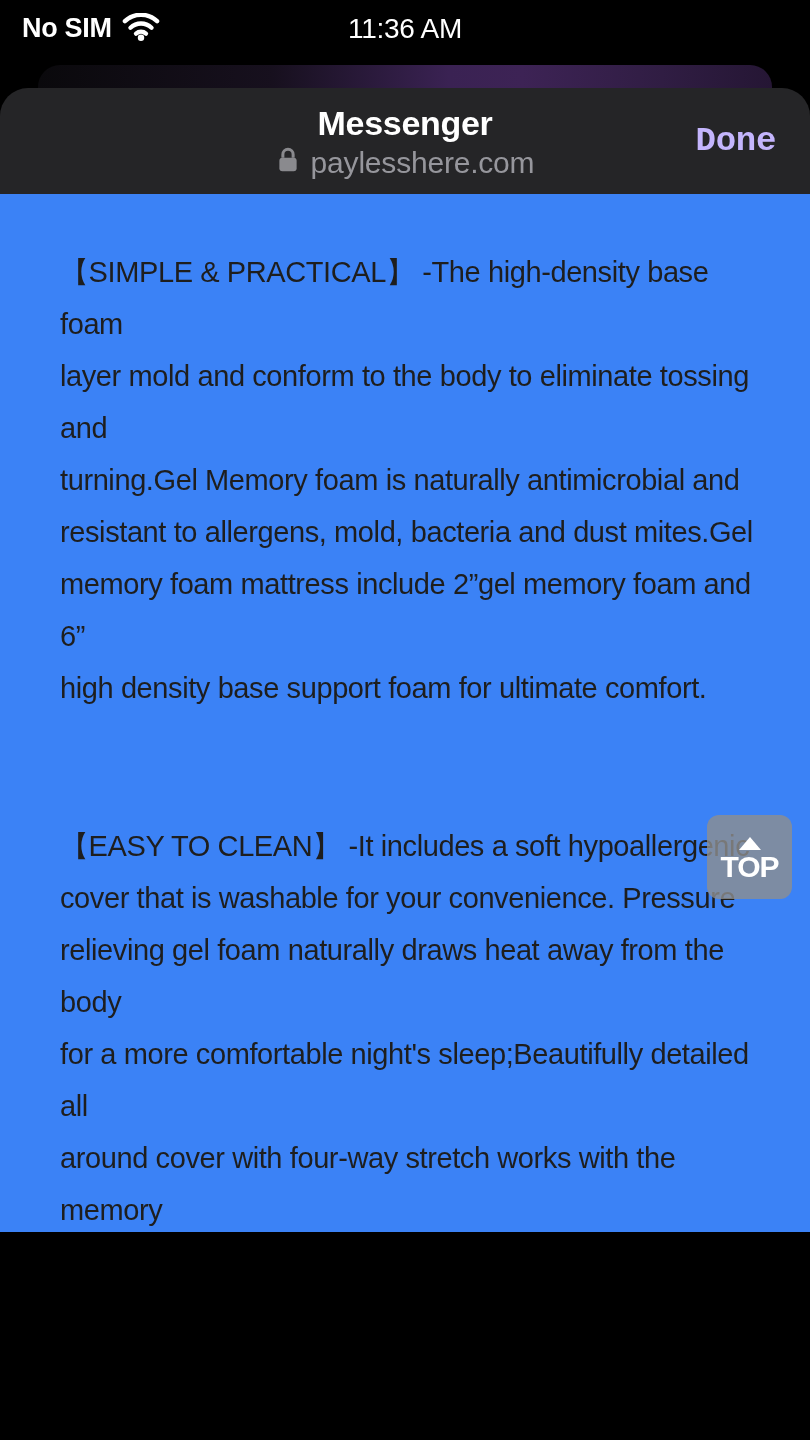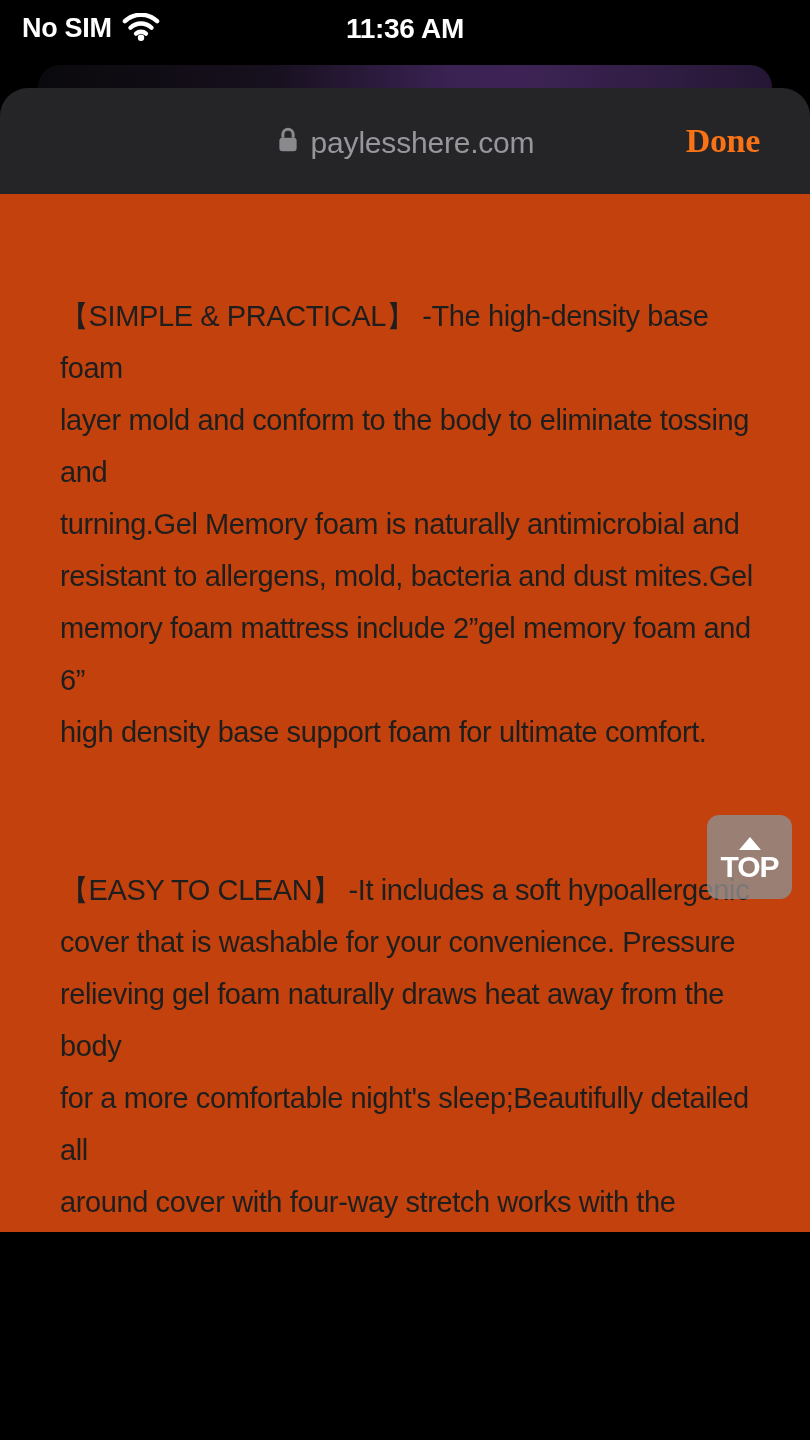--- a/index.html
+++ b/index.html
@@ -14,21 +14,21 @@
   
   .status-bar {
     position:absolute; top:0; left:0; width:810px; height:65px;
     display:flex; align-items:center; justify-content:space-between;
     padding:0 20px 8px 22px; color:#fff; z-index:30;
   }
   .sb-left { display:flex; align-items:center; gap:10px; }
   .carrier { font-size:27px; font-weight:600; letter-spacing:-0.3px; }
   .sb-center {
     position:absolute; left:0; right:0; text-align:center;
-    font-size:28px; font-weight:700; letter-spacing:-0.3px; pointer-events:none;
+    font-size:28px; font-weight:400; letter-spacing:-0.3px; pointer-events:none;
   }
   .sb-right { display:flex; align-items:center; gap:9px; }
   .pct { font-size:28px; font-weight:700; letter-spacing:-0.5px; }
   .battery { position:relative; width:52px; height:26px; margin-left:2px; }
   .battery .shell { position:absolute; inset:0; border:2.5px solid rgba(255,255,255,0.45); border-radius:8px; }
   .battery .fill { position:absolute; top:5px; left:5px; bottom:5px; width:39px; background:#fff; border-radius:4px; }
   .battery .nub { position:absolute; right:-6px; top:8px; width:4px; height:10px; background:rgba(255,255,255,0.45); border-radius:0 3px 3px 0; }
 
   
   .behind-card {
@@ -44,30 +44,30 @@
     background:#252527; border-radius:28px 28px 0 0; overflow:hidden; z-index:10;
   }
   .sheet-header {
     position:relative; height:106px;
     display:flex; flex-direction:column; align-items:center; justify-content:center;
   }
   .app-title { color:#fff; font-size:34px; font-weight:700; letter-spacing:-0.3px; line-height:40px; }
   .url-row { display:flex; align-items:flex-start; gap:11px; margin-top:3px; }
   .url-row .domain { color:#96969c; font-size:30px; letter-spacing:-0.2px; }
   .done {
-    position:absolute; right:50px; top:50%; transform:translateY(-50%);
+    position:absolute; right:34px; top:50%; transform:translateY(-50%);
     background:none; border:none; cursor:pointer;
-    font-family:Liberation Serif, serif;
-    font-size:34px; font-weight:700; letter-spacing:-0.3px; color:#f97316;
+    font-family:Liberation Mono, monospace;
+    font-size:34px; font-weight:700; letter-spacing:-0.3px; color:#c4b5fd;
   }
 
   
   .page {
-    position:relative; width:810px; height:1141px; background:#c2410c;
-    padding:96px 52px 0 60px; overflow:hidden;
+    position:relative; width:810px; height:1141px; background:#3b82f6;
+    padding:52px 52px 0 60px; overflow:hidden;
   }
   .body-text {
     white-space:pre-line;
     color:#1e1e1e; font-size:29px; line-height:52px; letter-spacing:-0.4px;
     margin-bottom:106px;
   }
   .top-btn {
     position:absolute; top:621px; right:18px; width:85px; height:84px;
     background:rgba(143,143,143,0.8); border-radius:12px; border:none; cursor:pointer;
     display:flex; flex-direction:column; align-items:center; justify-content:center; gap:2px;
@@ -111,20 +111,21 @@
       </span>
     </div>
     <div class="sb-center">11:36 AM</div>
   </div>
 
   <div class="behind-card"></div>
 
   <div class="sheet">
 
     <div class="sheet-header">
+      <div class="app-title">Messenger</div>
       <div class="url-row">
         <span>
           <svg width="24" height="28" viewBox="0 0 20 24">
             <path d="M5.6 10 V7.2 a4.4 4.4 0 0 1 8.8 0 V10" fill="none" stroke="#8a8a8e" stroke-width="2.6"></path>
             <rect x="2.6" y="10" width="14.8" height="11.6" rx="2.6" fill="#8a8a8e"></rect>
           </svg>
         </span>
         <span class="domain">paylesshere.com</span>
       </div>
       <button class="done">Done</button>

